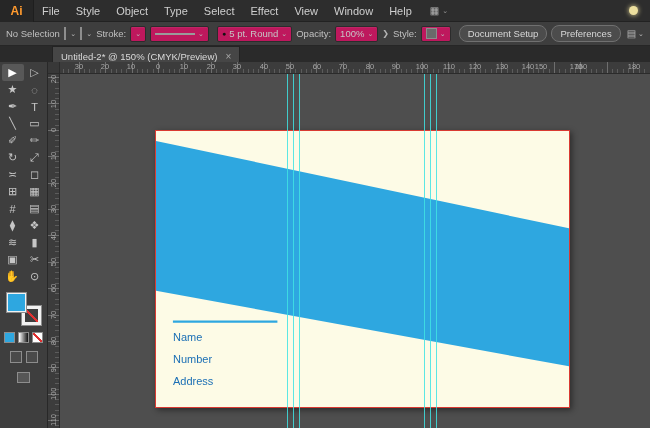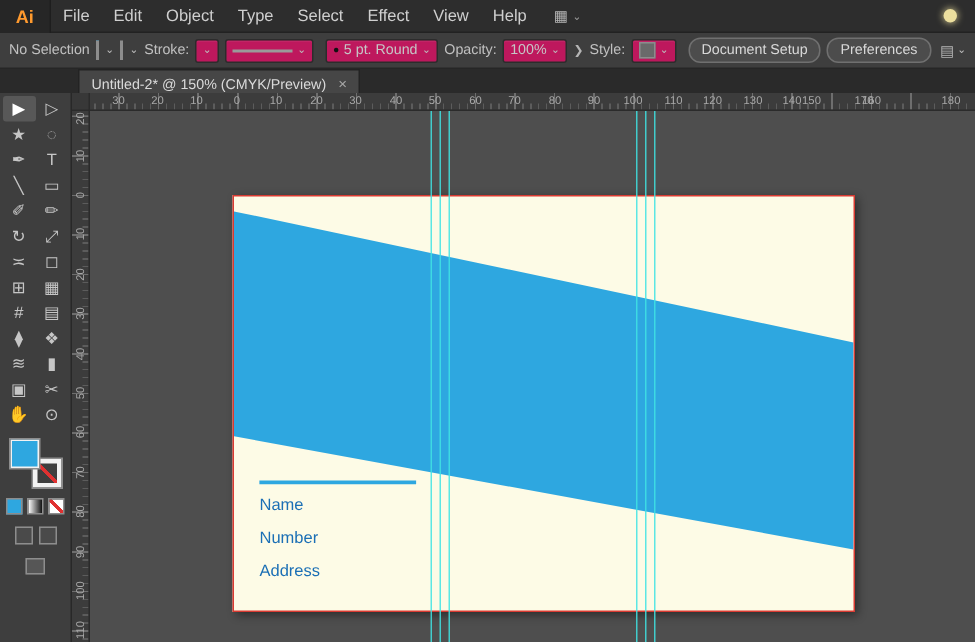--- a/index.html
+++ b/index.html
@@ -83,26 +83,27 @@
   .guide{position:absolute;top:0;bottom:0;width:1px;background:var(--guide-cyan);opacity:.85;z-index:5}
 </style>
 </head>
 <body>
 
 <div class="app">
 
   <div class="menubar">
     <div class="logo">Ai</div>
     <div class="menu-item">File</div>
-    <div class="menu-item">Edit</div>
+    <div class="menu-item">Style</div>
     <div class="menu-item">Object</div>
     <div class="menu-item">Type</div>
     <div class="menu-item">Select</div>
     <div class="menu-item">Effect</div>
     <div class="menu-item">View</div>
+    <div class="menu-item">Window</div>
     <div class="menu-item">Help</div>
     <div class="ws-group">
       <span>▦</span>
       <span class="ws-caret">⌄</span>
     </div>
     <div class="bulb"></div>
   </div>
 
   <div class="controlbar">
     <span class="cb-label">No Selection</span>

